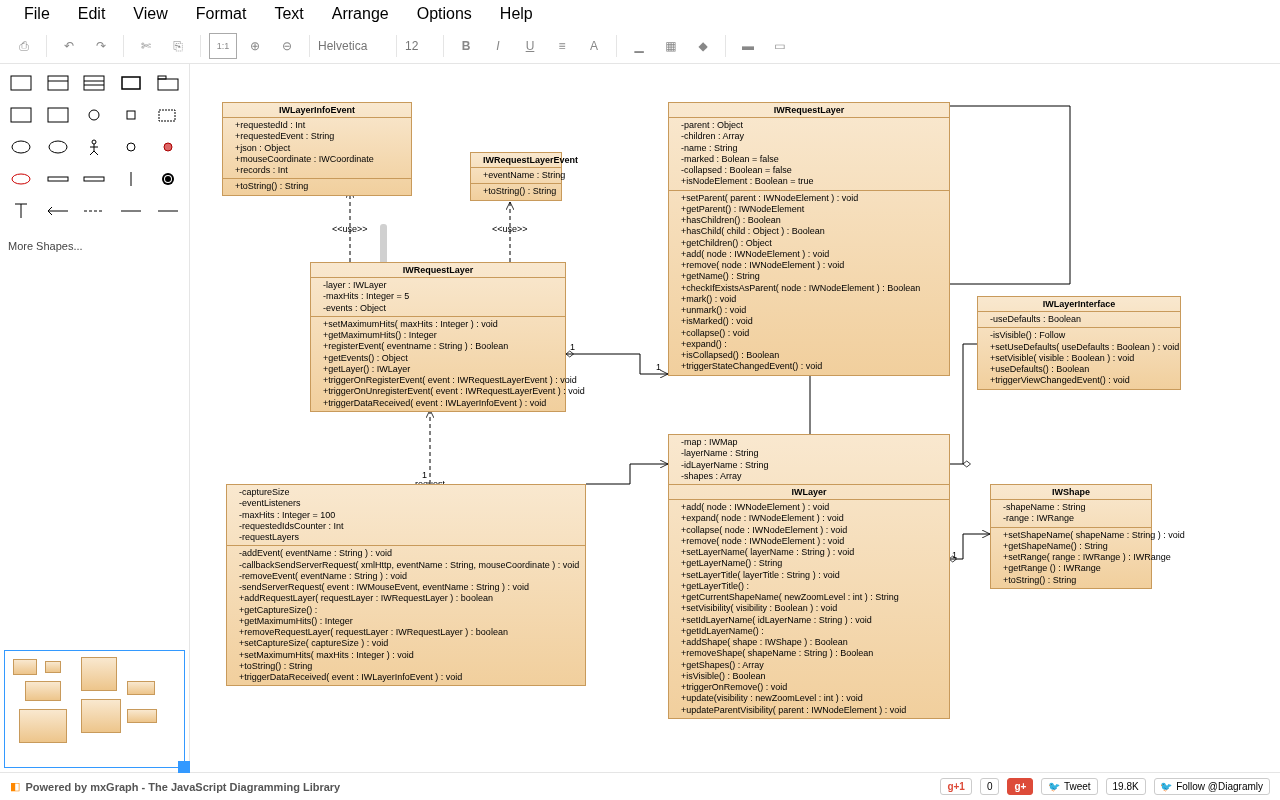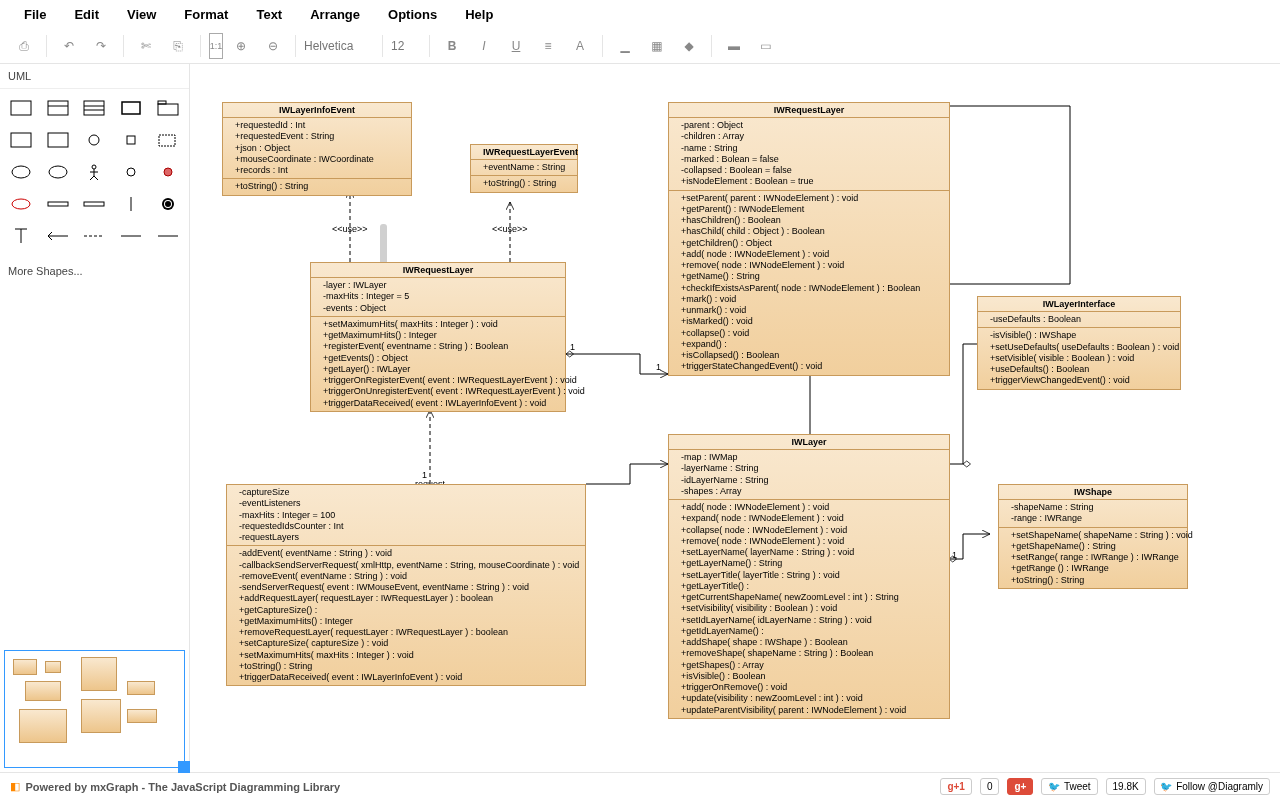--- a/index.html
+++ b/index.html
@@ -1,18 +1,18 @@
 <!DOCTYPE html>
 <html><head>
 <meta charset="utf-8">
 <style>
   * { box-sizing: border-box; margin: 0; padding: 0; }
   body { font-family: Arial, Helvetica, sans-serif; font-size: 12px; background: #fff; width: 1280px; height: 800px; overflow: hidden; }
   .menubar { height: 28px; display: flex; align-items: center; padding: 0 10px; gap: 0; }
-  .menubar .menu-item { padding: 4px 14px; font-size: 13px; cursor: pointer; font-weight: bold; }
+  .menubar .menu-item { padding: 4px 14px; font-size: 16px; cursor: pointer; }
   .toolbar { height: 36px; border-bottom: 1px solid #e5e5e5; display: flex; align-items: center; padding: 0 10px; gap: 4px; }
   .toolbar .tool-btn { width: 28px; height: 26px; display:flex; align-items:center; justify-content:center; color:#888; cursor:pointer; }
   .toolbar .sep { width:1px; height:22px; background:#e5e5e5; margin:0 4px;}
   .toolbar input { border:none; width:70px; color:#701a75; font-size:12px; outline:none;}
   .main { display:flex; height: 708px; }
   .sidebar { width: 190px; border-right:1px solid #e5e5e5; display:flex; flex-direction:column;}
   .palette-header { padding:6px 8px; font-size:11px; color:#444; border-bottom:1px solid #eee;}
   .palette-body { flex:none; padding:6px; display:grid; grid-template-columns: repeat(5, 1fr); gap:6px; }
   .shape-cell { height:26px; background:#fff; border:none; display:flex; align-items:center; justify-content:center; cursor:pointer;}
   .shape-cell svg { width:24px; height:18px; }
@@ -53,21 +53,21 @@
 
 <div class="toolbar">
   <div class="tool-btn">⎙</div>
   <div class="sep"></div>
   <div class="tool-btn">↶</div>
   <div class="tool-btn">↷</div>
   <div class="sep"></div>
   <div class="tool-btn">✄</div>
   <div class="tool-btn">⎘</div>
   <div class="sep"></div>
-  <div class="tool-btn" style="border:1px solid #aaa;font-size:9px;width:14px;">1:1</div>
+  <div class="tool-btn" style="border:1px solid #aaa;font-size:9px;width:28px;">1:1</div>
   <div class="tool-btn">⊕</div>
   <div class="tool-btn">⊖</div>
   <div class="sep"></div>
   <input placeholder="Helvetica" style="">
   <div class="sep"></div>
   <input style="width: 30px;" placeholder="12">
   <div class="sep"></div>
   <div class="tool-btn">
       <b>B</b>
     </div>
@@ -84,21 +84,20 @@
   <div class="tool-btn">▦</div>
   <div class="tool-btn">◆</div>
   <div class="sep"></div>
   <div class="tool-btn">▬</div>
   <div class="tool-btn">▭</div>
 </div>
 
 <div class="main">
 
   <div class="sidebar">
-    <div class="palette-header">UML</div>
     <div class="palette-body">
       <div class="shape-cell">
           <svg>
             <rect x="2" y="2" width="20" height="14" fill="none" stroke="#000"></rect>
           </svg>
         </div>
       <div class="shape-cell">
           <svg>
             <rect x="2" y="2" width="20" height="14" fill="none" stroke="#000"></rect>
             <line x1="2" y1="7" x2="22" y2="7" stroke="#000"></line>
@@ -299,21 +298,21 @@
             <div class="line">+requestedEvent : String</div>
             <div class="line">+json : Object</div>
             <div class="line">+mouseCoordinate : IWCoordinate</div>
             <div class="line">+records : Int</div>
           </div>
         <div class="sec">
             <div class="line">+toString() : String</div>
           </div>
       </div>
 
-      <div class="uml-class" style="left:280px; top:80px; width:108px;">
+      <div class="uml-class" style="left:280px; top:88px; width:92px;">
         <div class="sec title">IWRequestLayerEvent</div>
         <div class="sec">
             <div class="line">+eventName : String</div>
           </div>
         <div class="sec">
             <div class="line">+toString() : String</div>
           </div>
       </div>
 
       <div class="uml-class" style="left:120px; top:198px; width:256px;">
@@ -388,36 +387,36 @@
             <div class="line">+triggerStateChangedEvent() : void</div>
           </div>
       </div>
 
       <div class="uml-class" style="left:787px; top:232px; width:204px;">
         <div class="sec title">IWLayerInterface</div>
         <div class="sec">
             <div class="line">-useDefaults : Boolean</div>
           </div>
         <div class="sec">
-            <div class="line">-isVisible() : IWShape</div>
+            <div class="line">-isVisible() : Follow</div>
             <div class="line">+setUseDefaults( useDefaults : Boolean ) : void</div>
             <div class="line">+setVisible( visible : Boolean ) : void</div>
             <div class="line">+useDefaults() : Boolean</div>
             <div class="line">+triggerViewChangedEvent() : void</div>
           </div>
       </div>
 
       <div class="uml-class" style="left:478px; top:370px; width:282px;">
-        <div class="sec title">IWLayer</div>
         <div class="sec">
             <div class="line">-map : IWMap</div>
             <div class="line">-layerName : String</div>
             <div class="line">-idLayerName : String</div>
             <div class="line">-shapes : Array</div>
           </div>
+        <div class="sec title">IWLayer</div>
         <div class="sec">
             <div class="line">+add( node : IWNodeElement ) : void</div>
             <div class="line">+expand( node : IWNodeElement ) : void</div>
             <div class="line">+collapse( node : IWNodeElement ) : void</div>
             <div class="line">+remove( node : IWNodeElement ) : void</div>
             <div class="line">+setLayerName( layerName : String ) : void</div>
             <div class="line">+getLayerName() : String</div>
             <div class="line">+setLayerTitle( layerTitle : String ) : void</div>
             <div class="line">+getLayerTitle() :</div>
             <div class="line">+getCurrentShapeName( newZoomLevel : int ) : String</div>
@@ -427,21 +426,21 @@
             <div class="line">+addShape( shape : IWShape ) : Boolean</div>
             <div class="line">+removeShape( shapeName : String ) : Boolean</div>
             <div class="line">+getShapes() : Array</div>
             <div class="line">+isVisible() : Boolean</div>
             <div class="line">+triggerOnRemove() : void</div>
             <div class="line">+update(visibility : newZoomLevel : int ) : void</div>
             <div class="line">+updateParentVisibility( parent : IWNodeElement ) : void</div>
           </div>
       </div>
 
-      <div class="uml-class" style="left:800px; top:420px; width:190px;margin-left:8px;">
+      <div class="uml-class" style="left:800px; top:420px; width:162px;">
         <div class="sec title">IWShape</div>
         <div class="sec">
             <div class="line">-shapeName : String</div>
             <div class="line">-range : IWRange</div>
           </div>
         <div class="sec">
             <div class="line">+setShapeName( shapeName : String ) : void</div>
             <div class="line">+getShapeName() : String</div>
             <div class="line">+setRange( range : IWRange ) : IWRange</div>
             <div class="line">+getRange () : IWRange</div>

